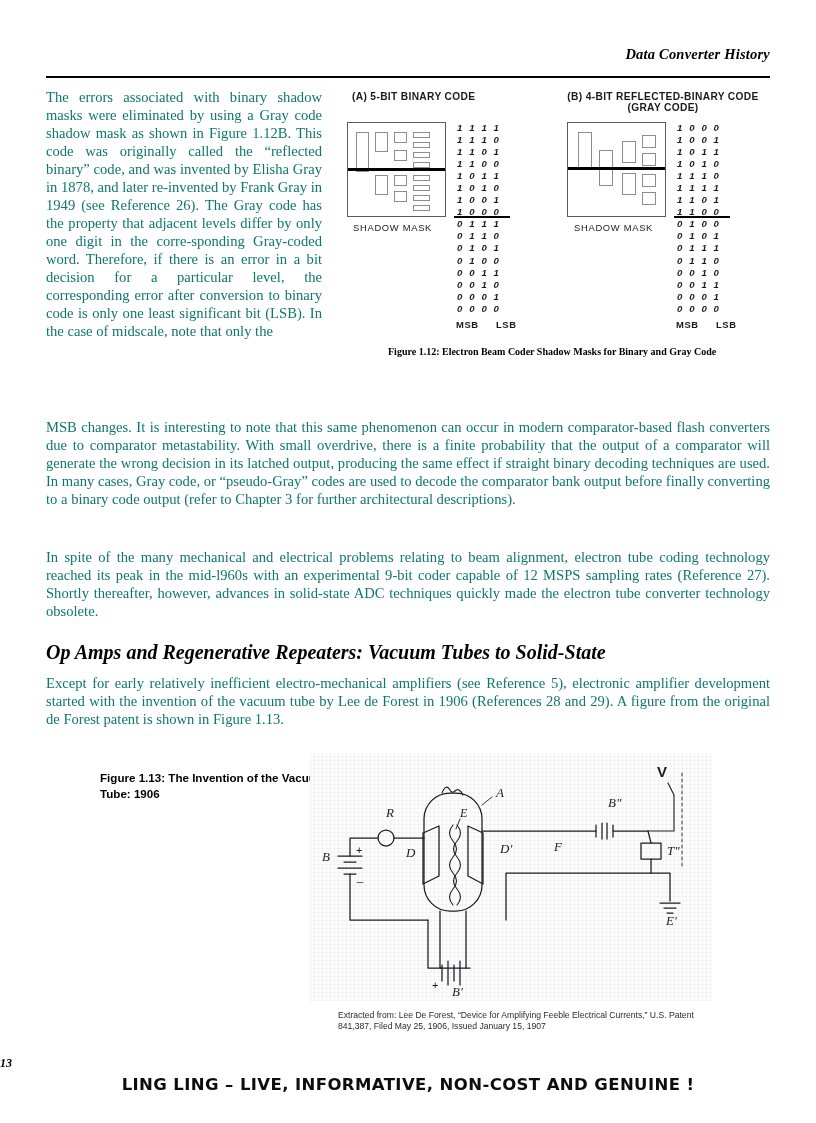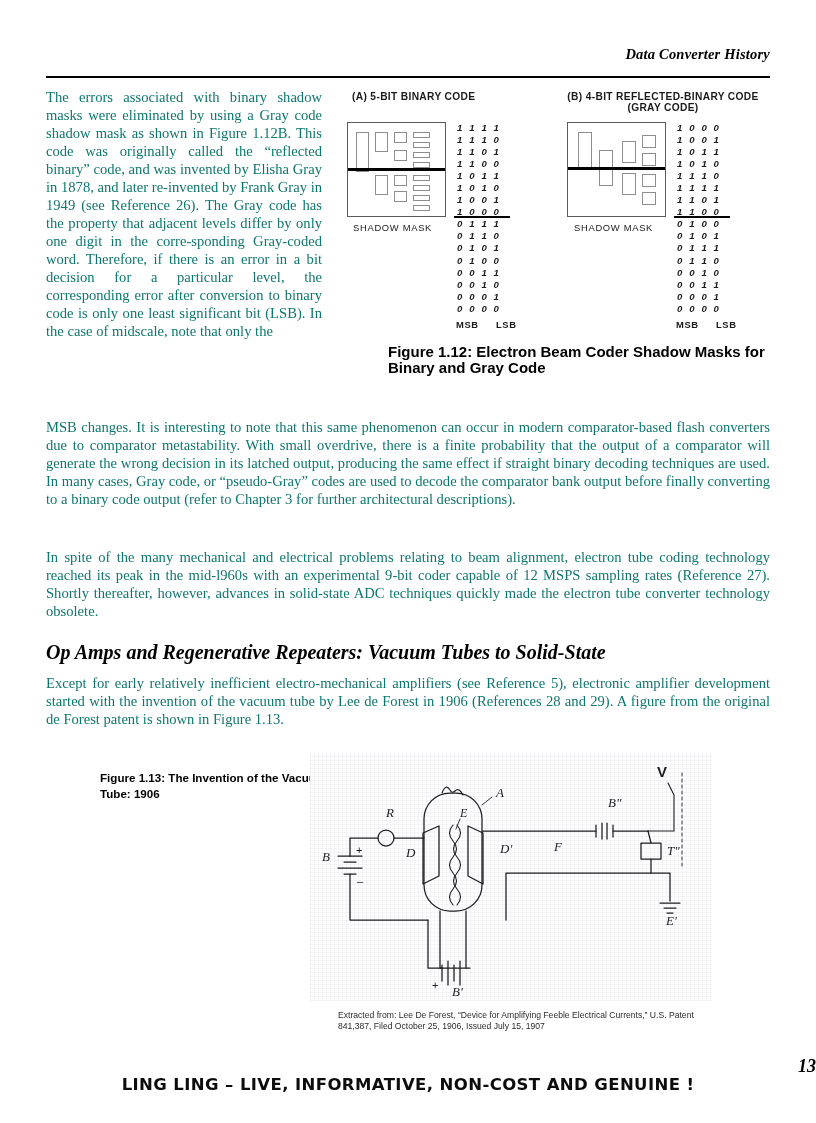--- a/index.html
+++ b/index.html
@@ -118,22 +118,22 @@
 
   .msb-lsb {
     position: absolute;
     font-family: "Liberation Sans", sans-serif;
     font-weight: bold; font-size: 9.4px; letter-spacing: .6px;
     color: #1a1a1a; white-space: nowrap;
   }
 
   .figcap {
     position: absolute;
-    font-family: Liberation Sans, sans-serif;
-    font-weight: bold; font-size: 15px;
+    font-family: Liberation Serif, serif;
+    font-weight: bold; font-size: 10px;
     line-height: 15.5px;
     color: #000;
   }
   #cap112 { left: 48px; top: 258px; width: 380px; }
 
   
   #cap113 {
     position: absolute; left: 100px; top: 770px; width: 230px;
     font-family: "Liberation Sans", sans-serif;
     font-weight: bold; font-size: 11.6px; line-height: 16px;
@@ -149,23 +149,23 @@
   }
   .scan-src {
     position: absolute; left: 338px; top: 1010px; width: 380px;
     font-family: "Liberation Sans", sans-serif;
     font-size: 8.6px; line-height: 11.4px; color: #2b2b2b;
   }
 
   
   .pageno {
     position: absolute; left: 0; top: 1056px; width: 816px;
-    text-align: right;
-    font-family: "Liberation Serif", serif;
-    font-weight: bold; font-style: italic; font-size: 18px;
+    text-align: left;
+    font-family: "Liberation Serif", serif;
+    font-weight: bold; font-style: italic; font-size: 12px;
   }
   .teamling {
     position: absolute; left: 0; top: 1075px; width: 816px;
     text-align: center;
     font-family: "DejaVu Sans", sans-serif;
     font-weight: bold; font-size: 16.5px;
     letter-spacing: .4px;
     font-variant: small-caps;
     color: #0d0d0d;
   }
@@ -308,18 +308,18 @@
         <text x="347" y="24">V</text>
       </g>
       <g font-family="Liberation Sans, sans-serif" font-size="11" fill="#1c1c1c">
         <text x="46" y="101">+</text>
         <text x="47" y="128">_</text>
         <text x="122" y="236">+</text>
       </g>
     </svg>
   </div>
 
-  <div class="scan-src">Extracted from: Lee De Forest, “Device for Amplifying Feeble Electrical Currents,” U.S. Patent 841,387, Filed October 25, 1906, Issued July 15, 1907</div>
+  <div class="scan-src">Extracted from: Lee De Forest, “Device for Amplifying Feeble Electrical Currents,” U.S. Patent 841,387, Filed May 25, 1906, Issued January 15, 1907</div>
 
   <div class="pageno">13</div>
   <div class="teamling">LING LING – LIVE, INFORMATIVE, NON-COST AND GENUINE !</div>
 
 </div>
 
 </body></html>

